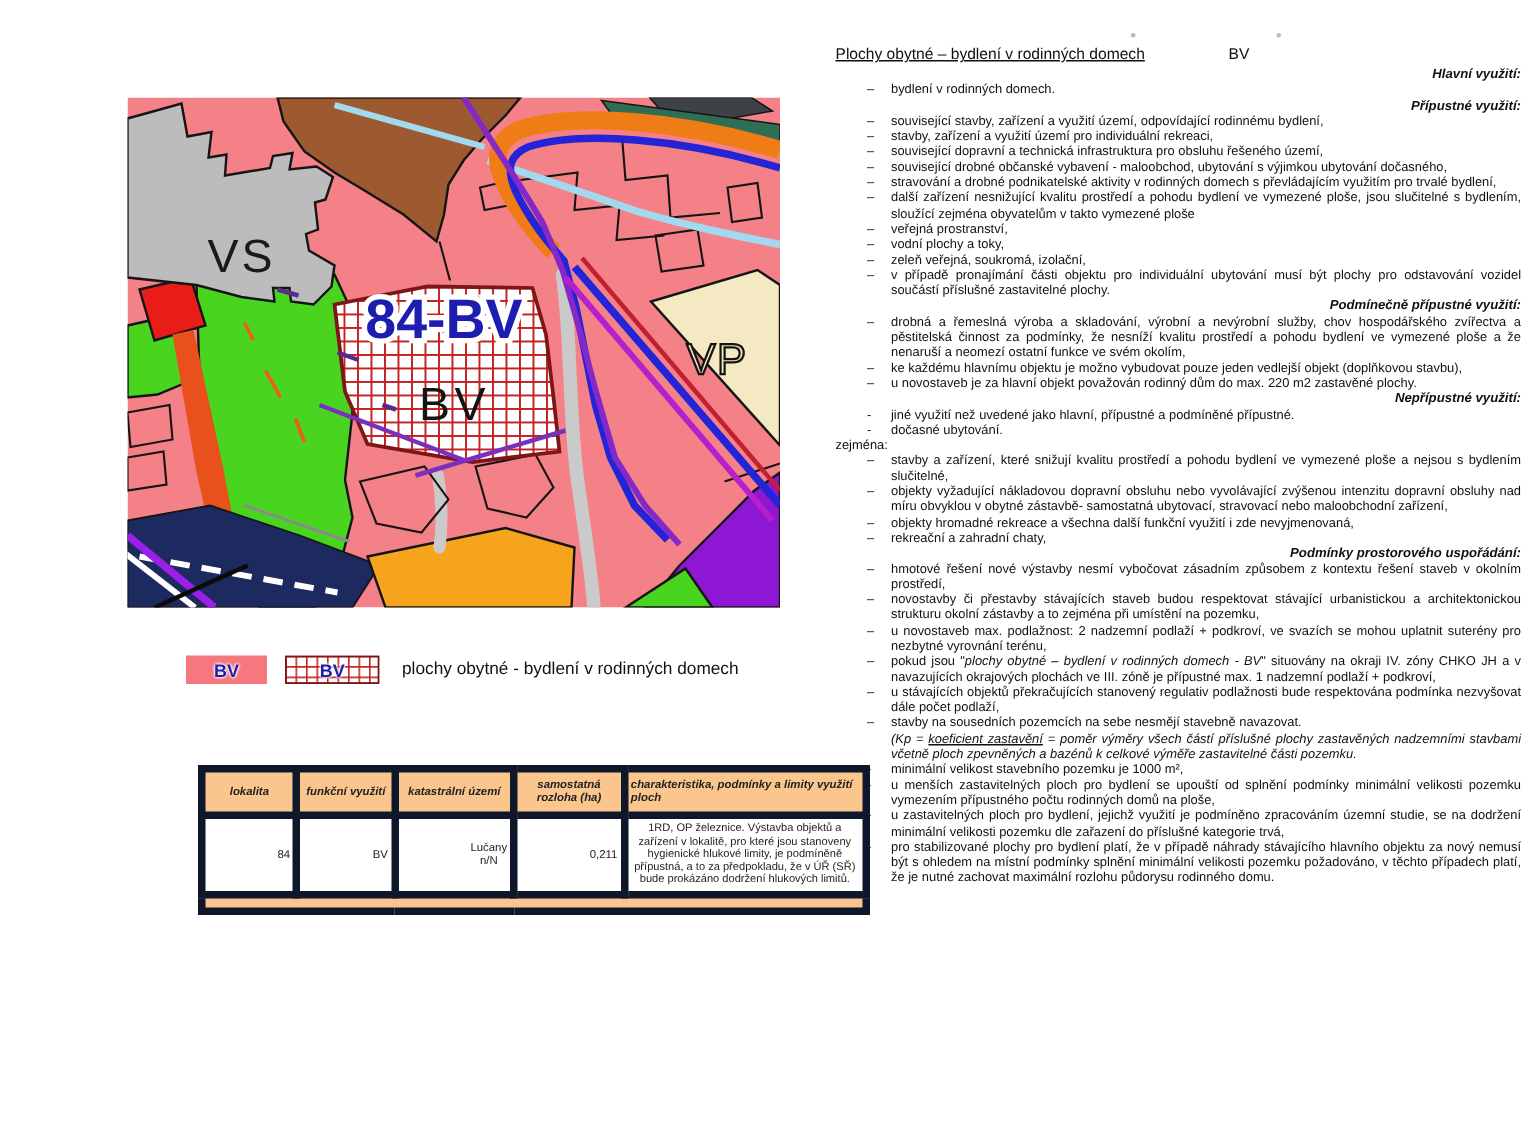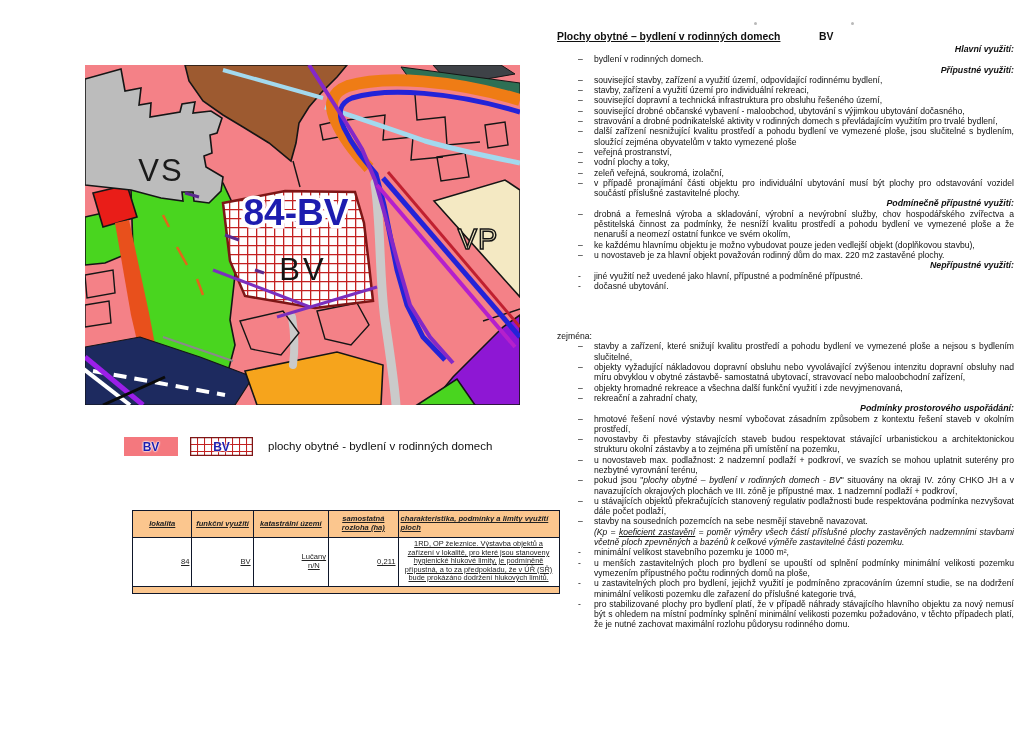--- a/index.html
+++ b/index.html
@@ -33,46 +33,46 @@
   .legend-text{
     position:absolute;left:144px;top:3px;width:400px;
     font-size:11.5px;color:#111;white-space:nowrap;
   }
   
   .loc-table{
     position:absolute;left:132px;top:510px;
     border-collapse:collapse;table-layout:fixed;
     font-size:7.6px;line-height:8.6px;color:#222;
   }
-  .loc-table td{border:1px solid #0f172a;padding:1px 2px;vertical-align:middle;text-decoration:underline;}
+  .loc-table td{border:5px solid #0f172a;padding:1px 2px;vertical-align:middle;}
   .loc-table .hdr td{
     background:#fbc68e;font-style:italic;font-weight:bold;
     text-align:center;height:24px;
   }
   .loc-table .hdr td.left{text-align:left;}
   .loc-table .bodyrow td{background:#fff;text-align:center;height:44px;padding-left:48px;}
   .loc-table .bodyrow td.desc{
     text-align:center;font-size:7.4px;line-height:8.5px;vertical-align:top;padding:2px 3px;
   }
   .loc-table .footrow td{background:#fbc68e;height:6px;padding:0;}
   
   .doc{
     position:absolute;left:557px;top:31px;width:457px;
     font-size:8.6px;line-height:10.3px;color:#101010;
   }
-  .doc-title-row{position:relative;font-weight:bold;font-size:10.4px;line-height:12px;margin-bottom:1px;}
+  .doc-title-row{position:relative;font-weight:normal;font-size:10.4px;line-height:12px;margin-bottom:1px;}
   .doc-title{text-decoration:underline;}
   .doc-code{position:absolute;left:262px;top:0;text-decoration:none;}
   .blk.heading{font-weight:bold;font-style:italic;font-size:8.8px;text-align:right;}
   .blk.bullet{display:flex;}
   .blk .marker{flex:0 0 16px;margin-left:21px;}
   .blk .btext{flex:1;text-align:justify;}
   .blk.plain,.blk.plain-italic{margin-left:37px;text-align:justify;}
   .blk.plain-italic{font-style:italic;}
-  .blk.flush{margin-left:0;margin-top:40px;}
+  .blk.flush{margin-left:0;}
   
   .dot{position:absolute;width:3px;height:3px;background:#b9b9b9;border-radius:50%;}
 </style>
 </head>
 <body>
 
 <div class="dot" style="left:754px;top:22px;"></div>
 <div class="dot" style="left:851px;top:22px;"></div>
 
 <div class="map-wrap">

